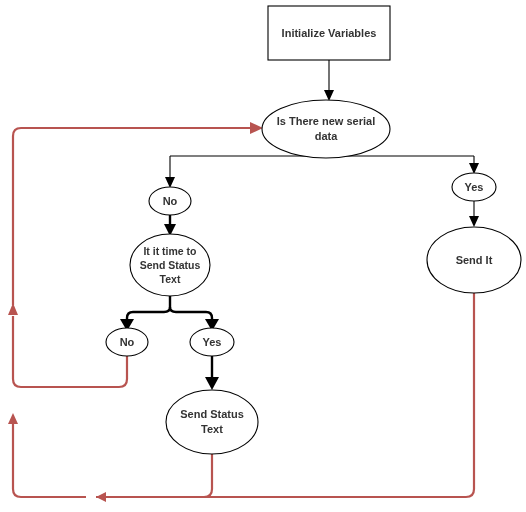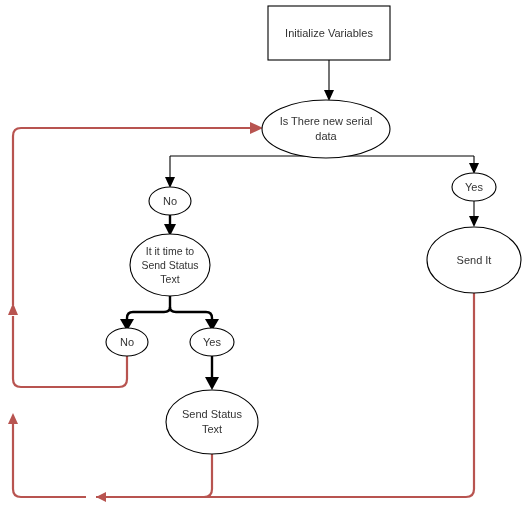--- a/index.html
+++ b/index.html
@@ -11,20 +11,21 @@
     width: 526px;
     height: 512px;
     font-family: "Liberation Sans", sans-serif;
     overflow: hidden;
   }
   #flow-root {
     position: relative;
     width: 526px;
     height: 402px;
     background: #ffffff;
+    font-weight: bold;
   }
   #flow-svg {
     position: absolute;
     top: 0;
     left: 0;
     width: 526px;
     height: 512px;
     display: block;
   }
   .node-text {

